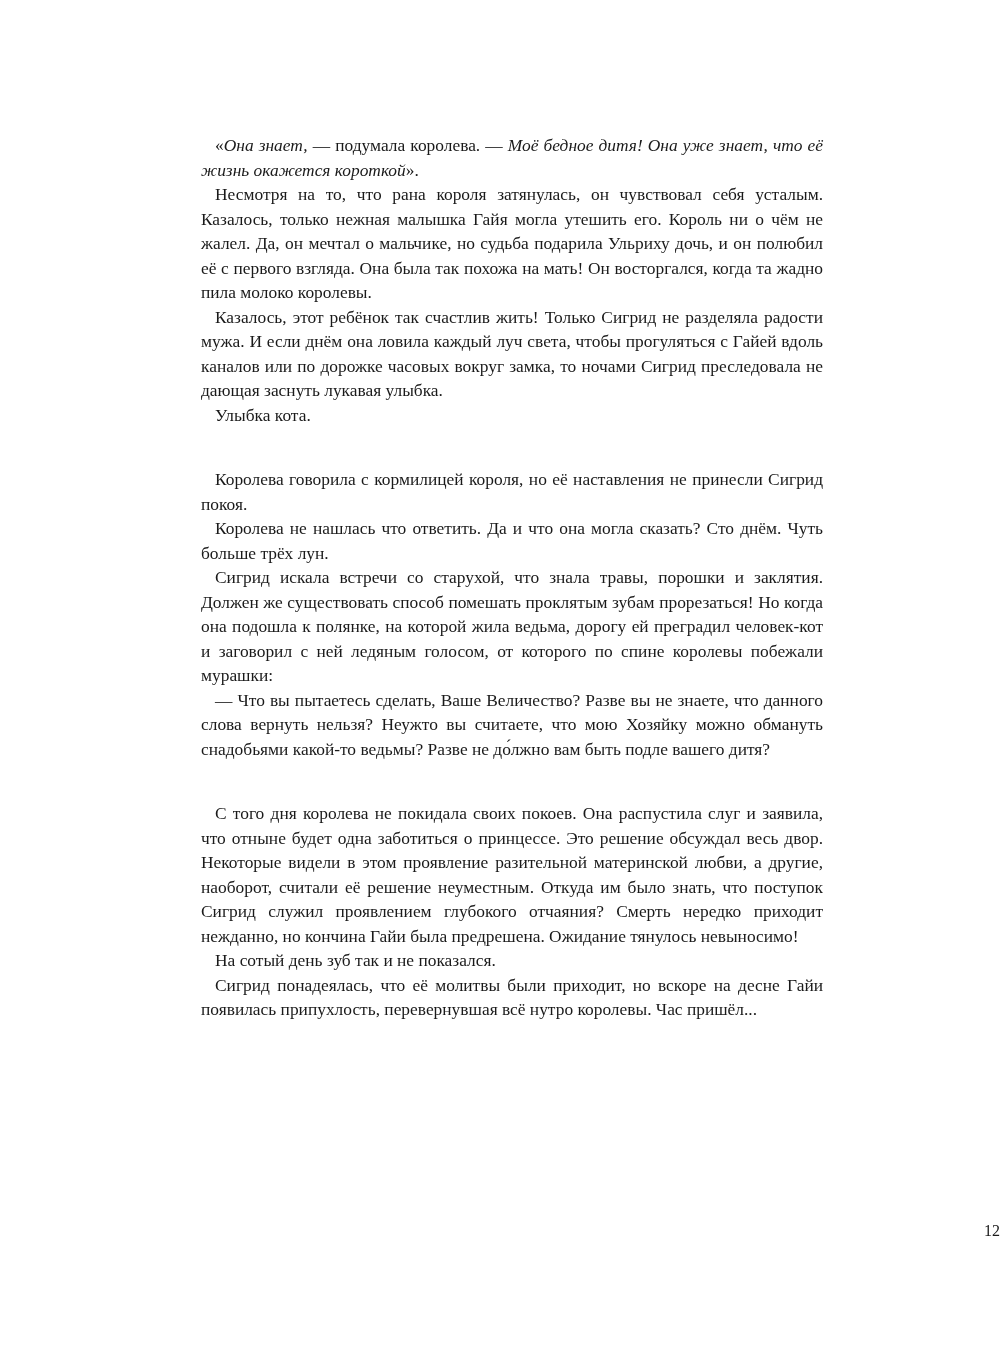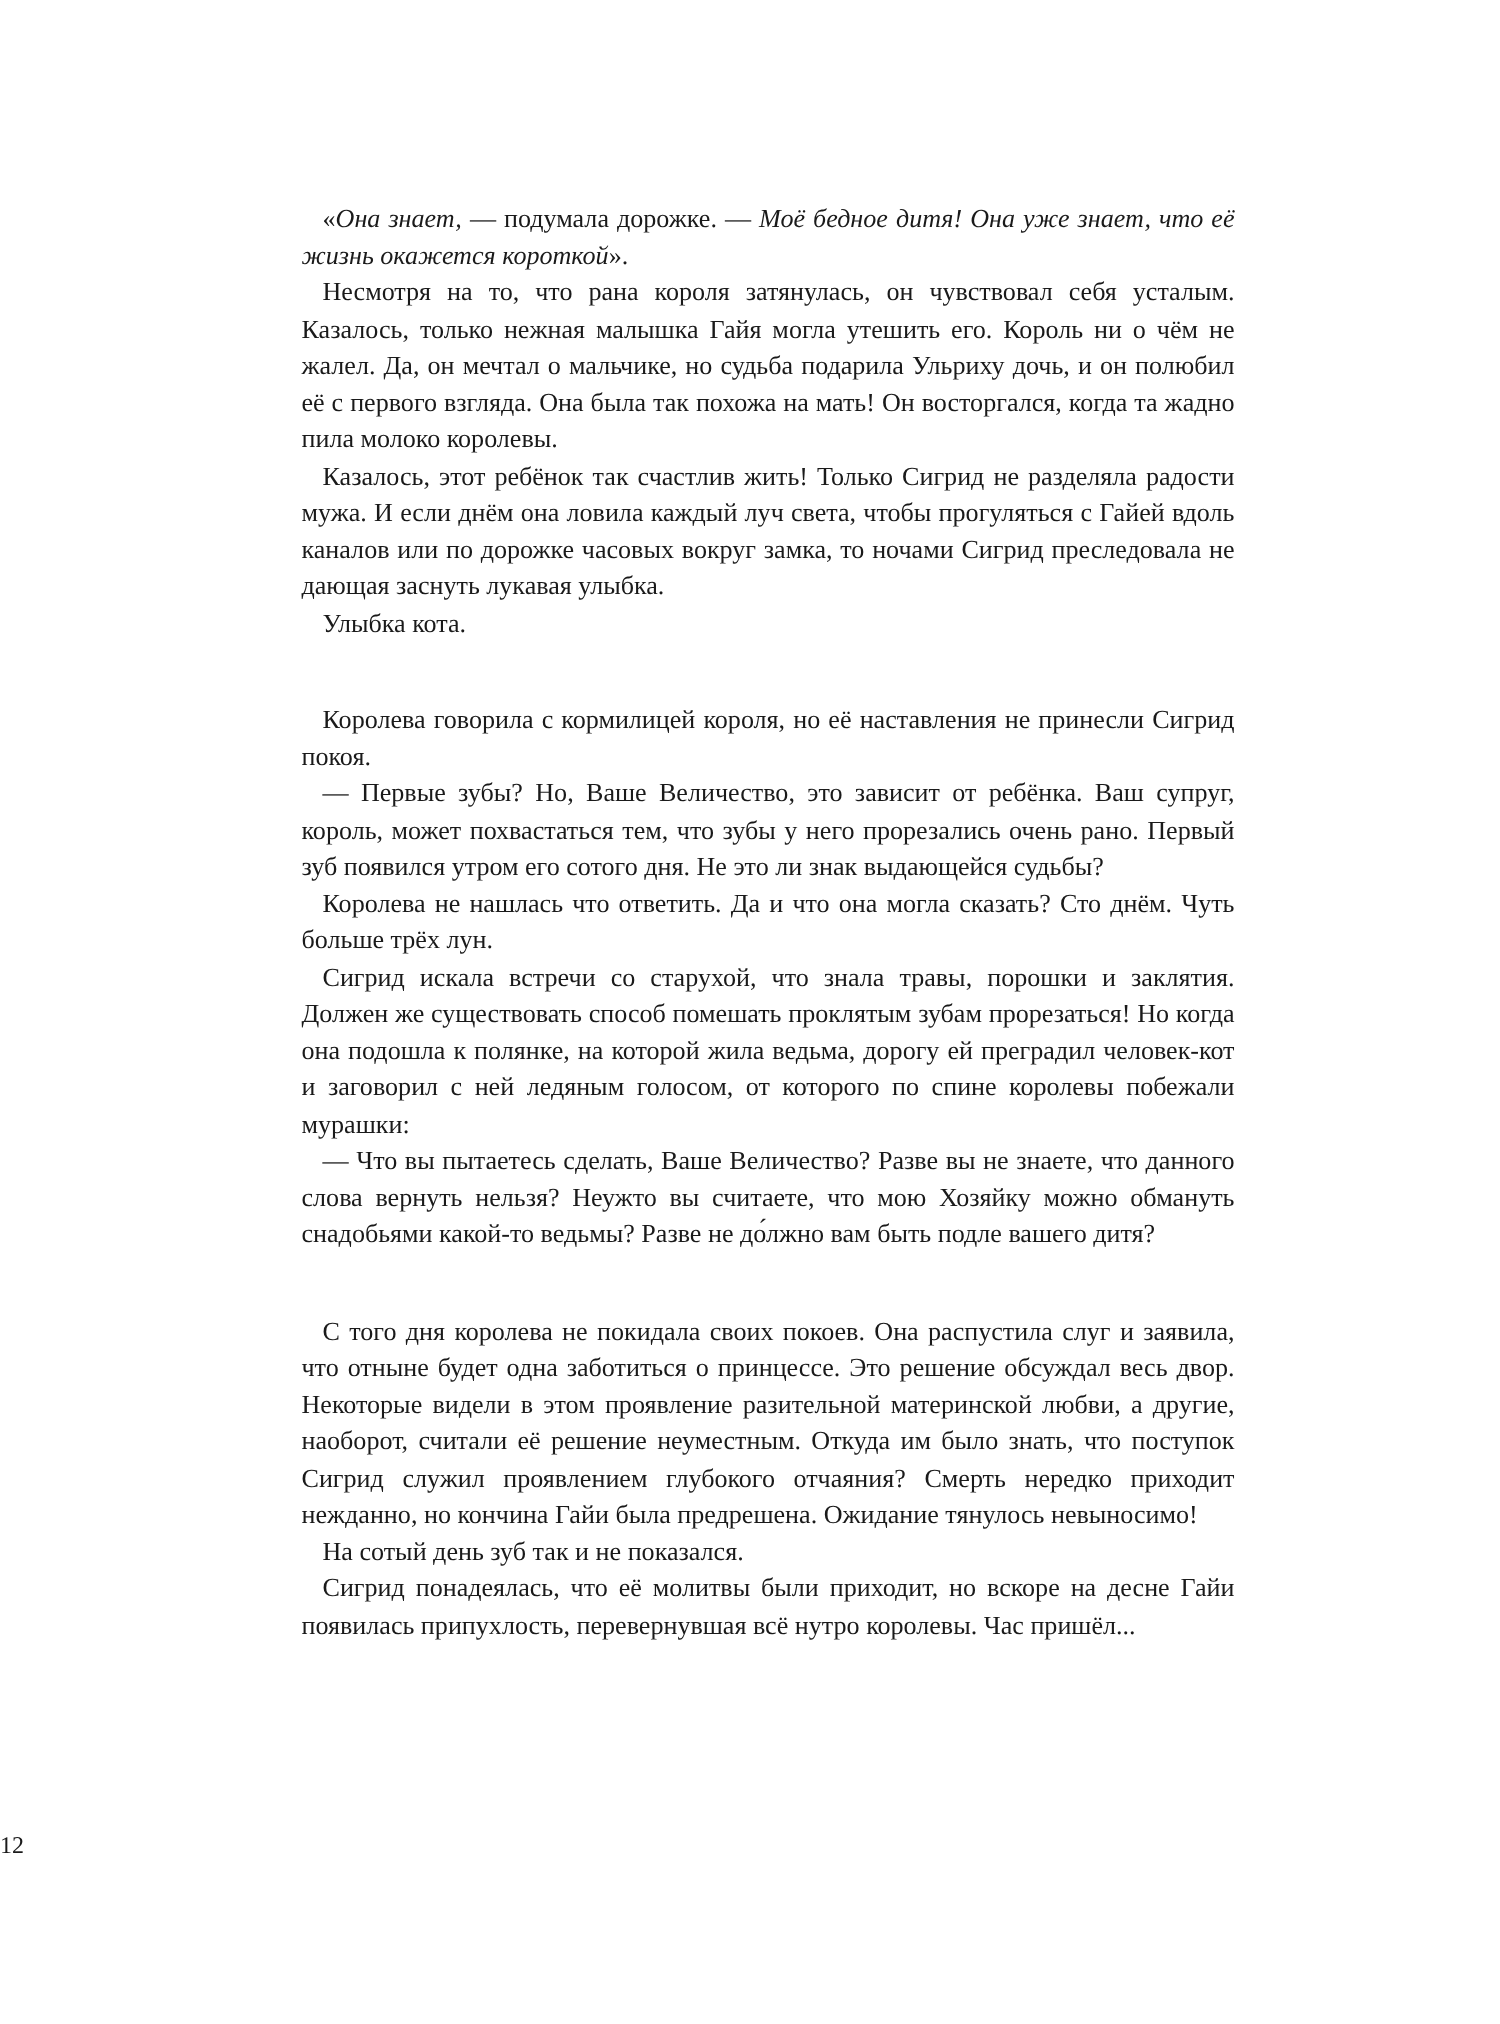--- a/index.html
+++ b/index.html
@@ -16,38 +16,37 @@
     text-align: justify;
     hyphens: manual;
   }
   .page p { margin: 0; text-indent: 14px; }
   .page p.gap { margin-top: 40px; }
   .page em { font-style: italic; }
   .page-number {
     position: absolute;
     left: 0; width: 1000px;
     top: 1222px;
-    text-align: left;
+    text-align: right;
     font-family: "Liberation Serif", "DejaVu Serif", serif;
     font-size: 16px;
     color: #1a1a1a;
   }
 </style>
 </head>
 <body>
 
 <div class="page">
   <p>
-    <span>«</span><em>Она знает,</em><span> — подумала дорожке. — </span><em>Моё бедное дитя! Она уже знает, что её жизнь окажется короткой</em><span>».</span>
+    <span>«</span><em>Она знает,</em><span> — подумала королева. — </span><em>Моё бедное дитя! Она уже знает, что её жизнь окажется короткой</em><span>».</span>
   </p>
   <p>Несмотря на то, что рана короля затянулась, он чувствовал себя усталым. Казалось, только нежная малышка Гайя могла утешить его. Король ни о чём не жалел. Да, он мечтал о мальчике, но судьба подарила Ульриху дочь, и он полюбил её с первого взгляда. Она была так похожа на мать! Он восторгался, когда та жадно пила молоко королевы.</p>
   <p>Казалось, этот ребёнок так счастлив жить! Только Сигрид не разделяла радости мужа. И если днём она ловила каждый луч света, чтобы прогуляться с Гайей вдоль каналов или по дорожке часовых вокруг замка, то ночами Сигрид преследовала не дающая заснуть лукавая улыбка.</p>
   <p>Улыбка кота.</p>
   <p class="gap">Королева говорила с кормилицей короля, но её наставления не принесли Сигрид покоя.</p>
-  <p>— Первые зубы? Но, Ваше Величество, это зависит от ребёнка. Ваш супруг, король, может похвастаться тем, что зубы у него прорезались очень рано. Первый зуб появился утром его сотого дня. Не это ли знак выдающейся судьбы?</p>
   <p>Королева не нашлась что ответить. Да и что она могла сказать? Сто днём. Чуть больше трёх лун.</p>
   <p>Сигрид искала встречи со старухой, что знала травы, порошки и заклятия. Должен же существовать способ помешать проклятым зубам прорезаться! Но когда она подошла к полянке, на которой жила ведьма, дорогу ей преградил человек-кот и заговорил с ней ледяным голосом, от которого по спине королевы побежали мурашки:</p>
   <p>— Что вы пытаетесь сделать, Ваше Величество? Разве вы не знаете, что данного слова вернуть нельзя? Неужто вы считаете, что мою Хозяйку можно обмануть снадобьями какой-то ведьмы? Разве не до́лжно вам быть подле вашего дитя?</p>
   <p class="gap">С того дня королева не покидала своих покоев. Она распустила слуг и заявила, что отныне будет одна заботиться о принцессе. Это решение обсуждал весь двор. Некоторые видели в этом проявление разительной материнской любви, а другие, наоборот, считали её решение неуместным. Откуда им было знать, что поступок Сигрид служил проявлением глубокого отчаяния? Смерть нередко приходит нежданно, но кончина Гайи была предрешена. Ожидание тянулось невыносимо!</p>
   <p>На сотый день зуб так и не показался.</p>
   <p>Сигрид понадеялась, что её молитвы были приходит, но вскоре на десне Гайи появилась припухлость, перевернувшая всё нутро королевы. Час пришёл...</p>
 </div>
 
 <div class="page-number">12</div>
 

